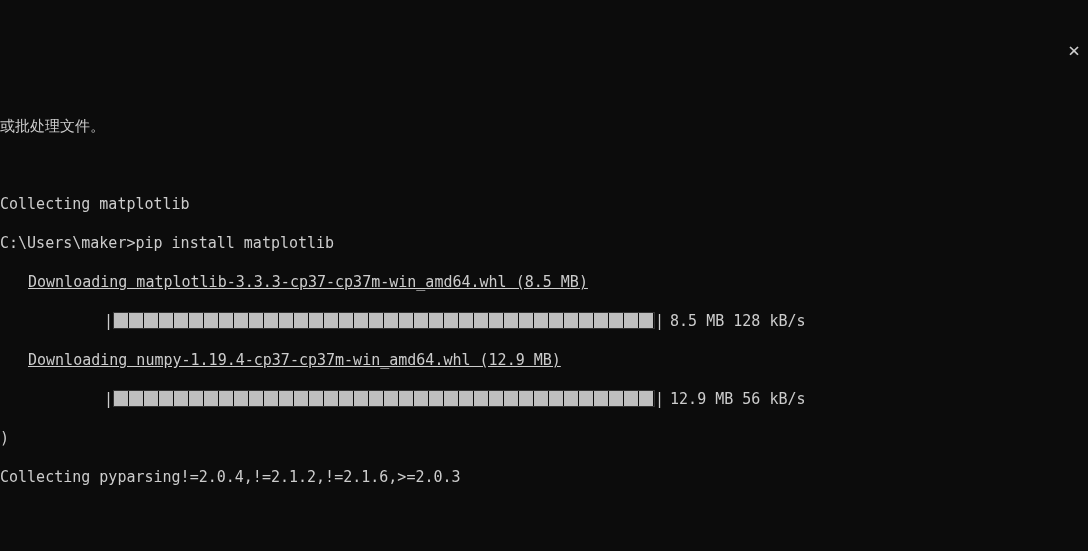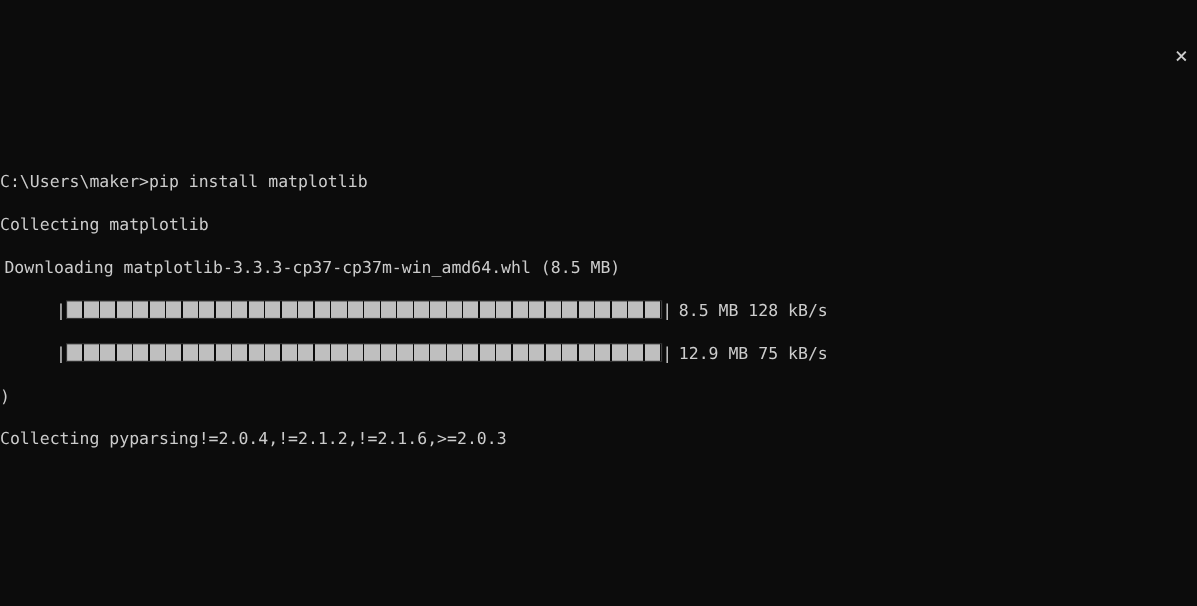--- a/index.html
+++ b/index.html
@@ -13,61 +13,63 @@
     font-size: 15px;
     color: #cccccc;
     line-height: 19.5px;
     white-space: pre;
   }
   .term {
     padding: 0;
     position: relative;
   }
   .line { white-space: pre; }
-  .indent { padding-left: 4px; }
+  .indent { padding-left: 28px; text-decoration: underline; }
   .bar {
     display: inline-block;
     vertical-align: -3px;
     height: 15px;
     border: 1px solid #333;
     width: 540px;
     position: relative;
     box-sizing: content-box;
   }
   .bar .fill {
     position: absolute;
     top:0; left:0; bottom:0; right:0;
     background: repeating-linear-gradient(
       90deg,
       #bfbfbf 0px, #bfbfbf 14px,
       #0c0c0c 14px, #0c0c0c 15px
     );
   }
-  .barwrap { padding-left: 51px; }
+  .barwrap { padding-left: 104px; }
   .after { margin-left: 6px; }
   .close {
     position: absolute;
     top: 2px;
     right: 8px;
     color: #cccccc;
     font-size: 20px;
   }
 </style>
 </head>
 <body>
 <div class="term">
 
 <span class="close">×</span>
 
+<div class="line">或批处理文件。</div>
 <div class="line">&nbsp;</div>
+<div class="line">Collecting matplotlib</div>
 <div class="line"><span>C:\Users\maker&gt;</span><span>pip install matplotlib</span></div>
-<div class="line">Collecting matplotlib</div>
 <div class="line indent">Downloading matplotlib-3.3.3-cp37-cp37m-win_amd64.whl (8.5 MB)</div>
 <div class="line barwrap">|<span class="bar"><span class="fill"></span></span>|<span class="after">8.5 MB 128 kB/s</span></div>
-<div class="line barwrap">|<span class="bar"><span class="fill"></span></span>|<span class="after">12.9 MB 75 kB/s</span></div>
+<div class="line indent">Downloading numpy-1.19.4-cp37-cp37m-win_amd64.whl (12.9 MB)</div>
+<div class="line barwrap">|<span class="bar"><span class="fill"></span></span>|<span class="after">12.9 MB 56 kB/s</span></div>
 <div class="line">)</div>
 <div class="line">Collecting pyparsing!=2.0.4,!=2.1.2,!=2.1.6,&gt;=2.0.3</div>
 
 
 
 
 
 
 
 

